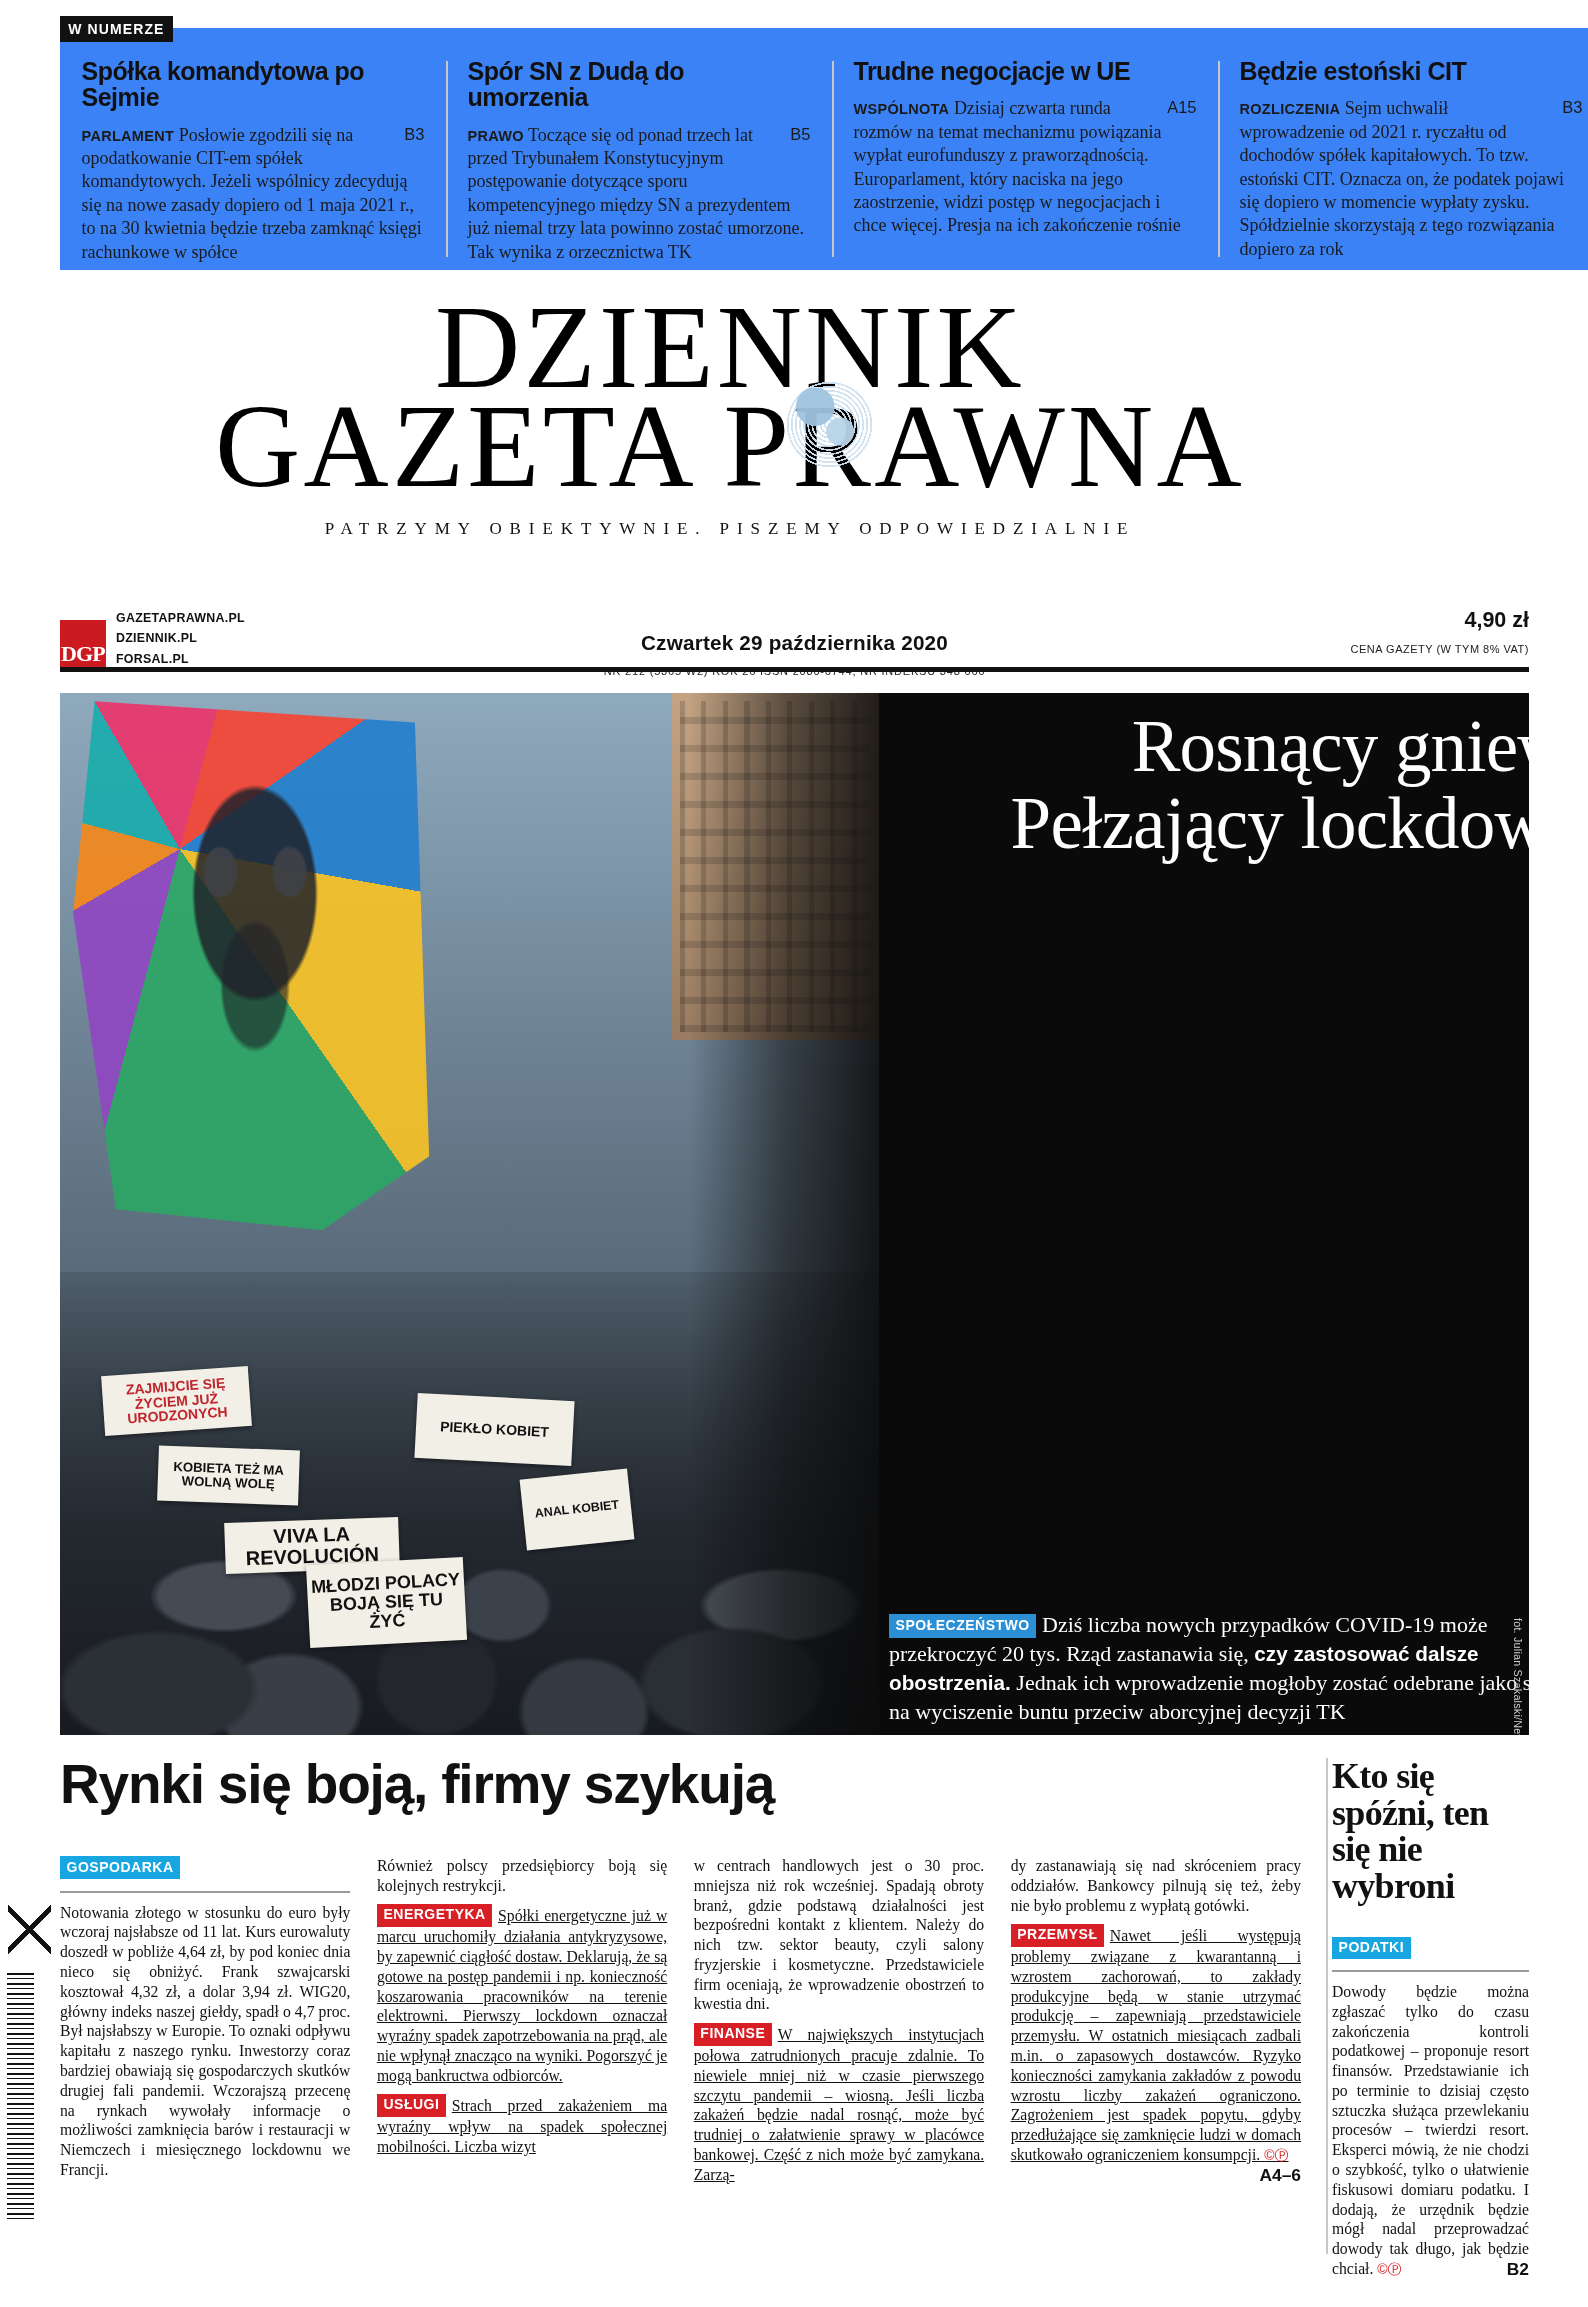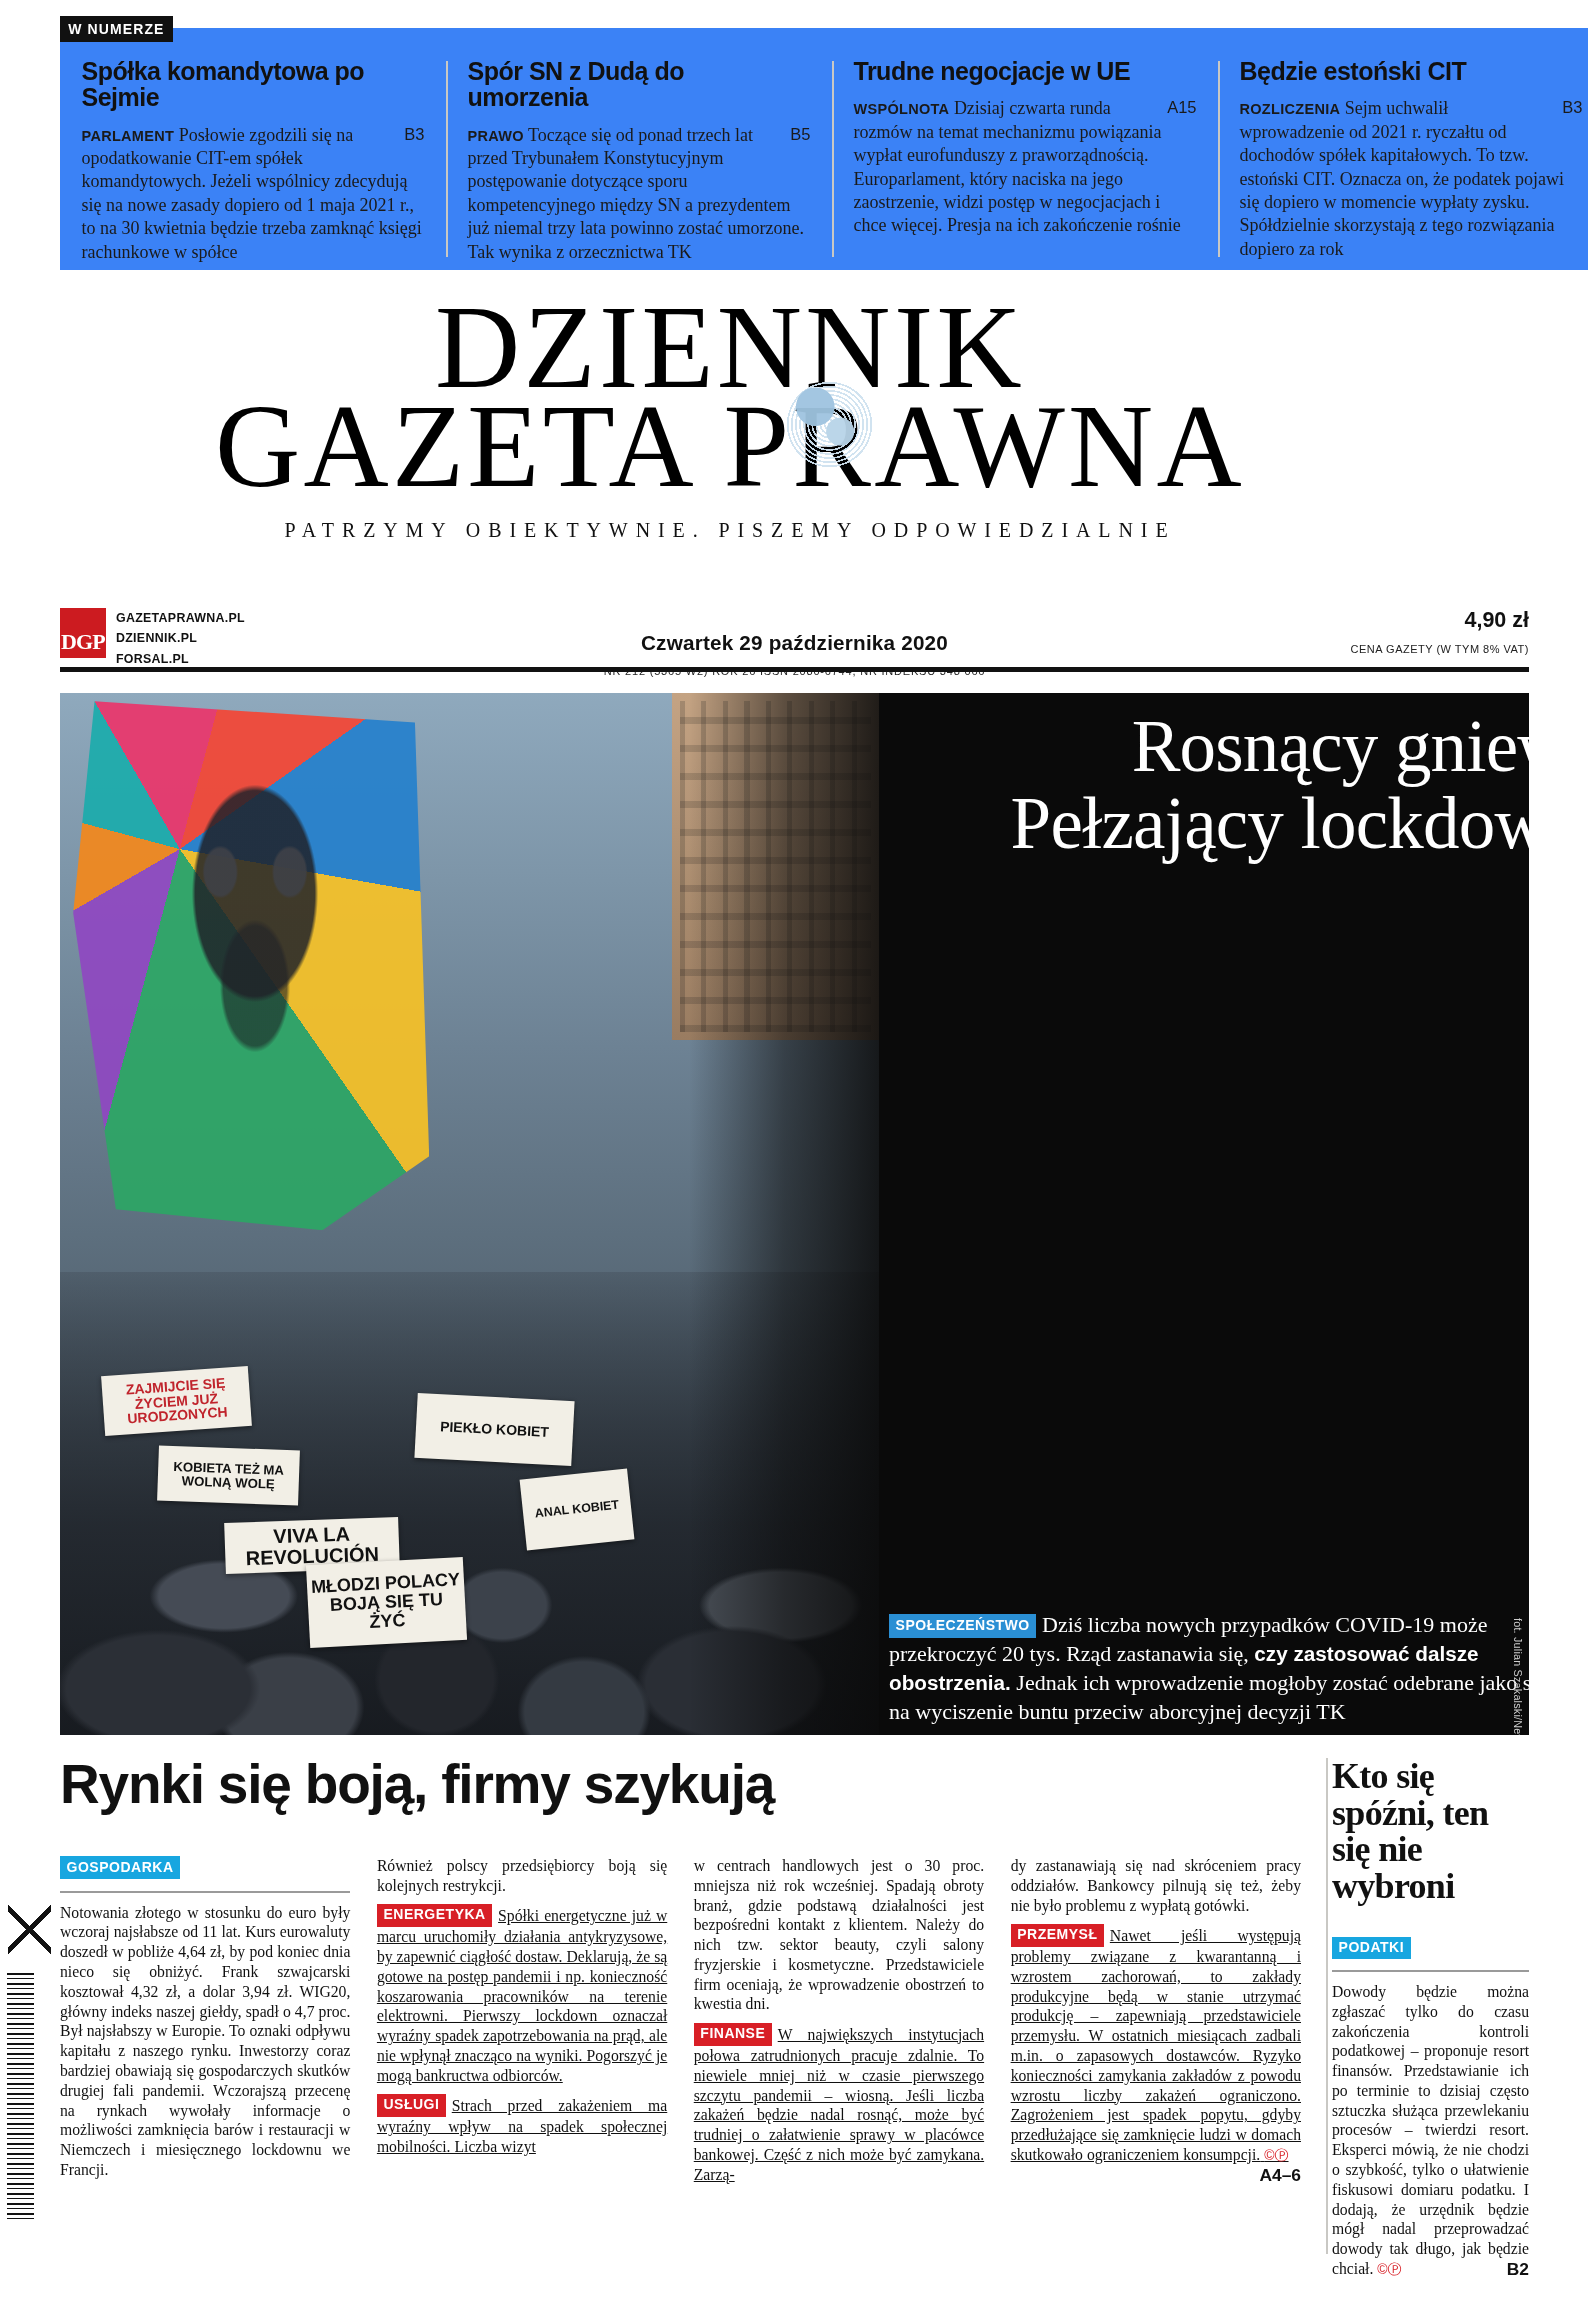--- a/index.html
+++ b/index.html
@@ -71,29 +71,29 @@
     border-radius:50%;
     background:
       radial-gradient(circle at 34% 30%, #9fc4e0 0%, #9fc4e0 22%, rgba(159,196,224,0) 23%),
       radial-gradient(circle at 62% 58%, #b8d4e8 0%, #b8d4e8 18%, rgba(184,212,232,0) 19%),
       repeating-radial-gradient(circle at 50% 50%, #cfe2f0 0 1.7px, rgba(255,255,255,0) 1.7px 4.1px);
     opacity:.95;
   }
   .mh-tag{
     margin-top:18px;
     font-family:"Liberation Serif", serif;
-    font-size:20px; letter-spacing:7.9px; color:#111;
+    font-size:17px; letter-spacing:7.9px; color:#111;
   }
 
   
   .datebar{
     position:absolute; left:60px; top:608px; width:1469px; height:65px;
   }
   .dgp-logo{
-    position:absolute; left:0; top:0; width:46px; height:50px;
+    position:absolute; left:0; top:12px; width:46px; height:50px;
     background:#cc1b20; color:#fff;
     font-family:"Liberation Serif", serif; font-size:22px; font-weight:bold;
     display:flex; align-items:flex-end; justify-content:center;
     padding-bottom:3.3px; box-sizing:border-box; letter-spacing:-0.8px;
   }
   .sites{
     position:absolute; left:56px; top:0px;
     font-family:"Liberation Sans", sans-serif;
     font-size:12.4px; font-weight:bold; letter-spacing:0.3px; line-height:1.65;
     color:#111;

